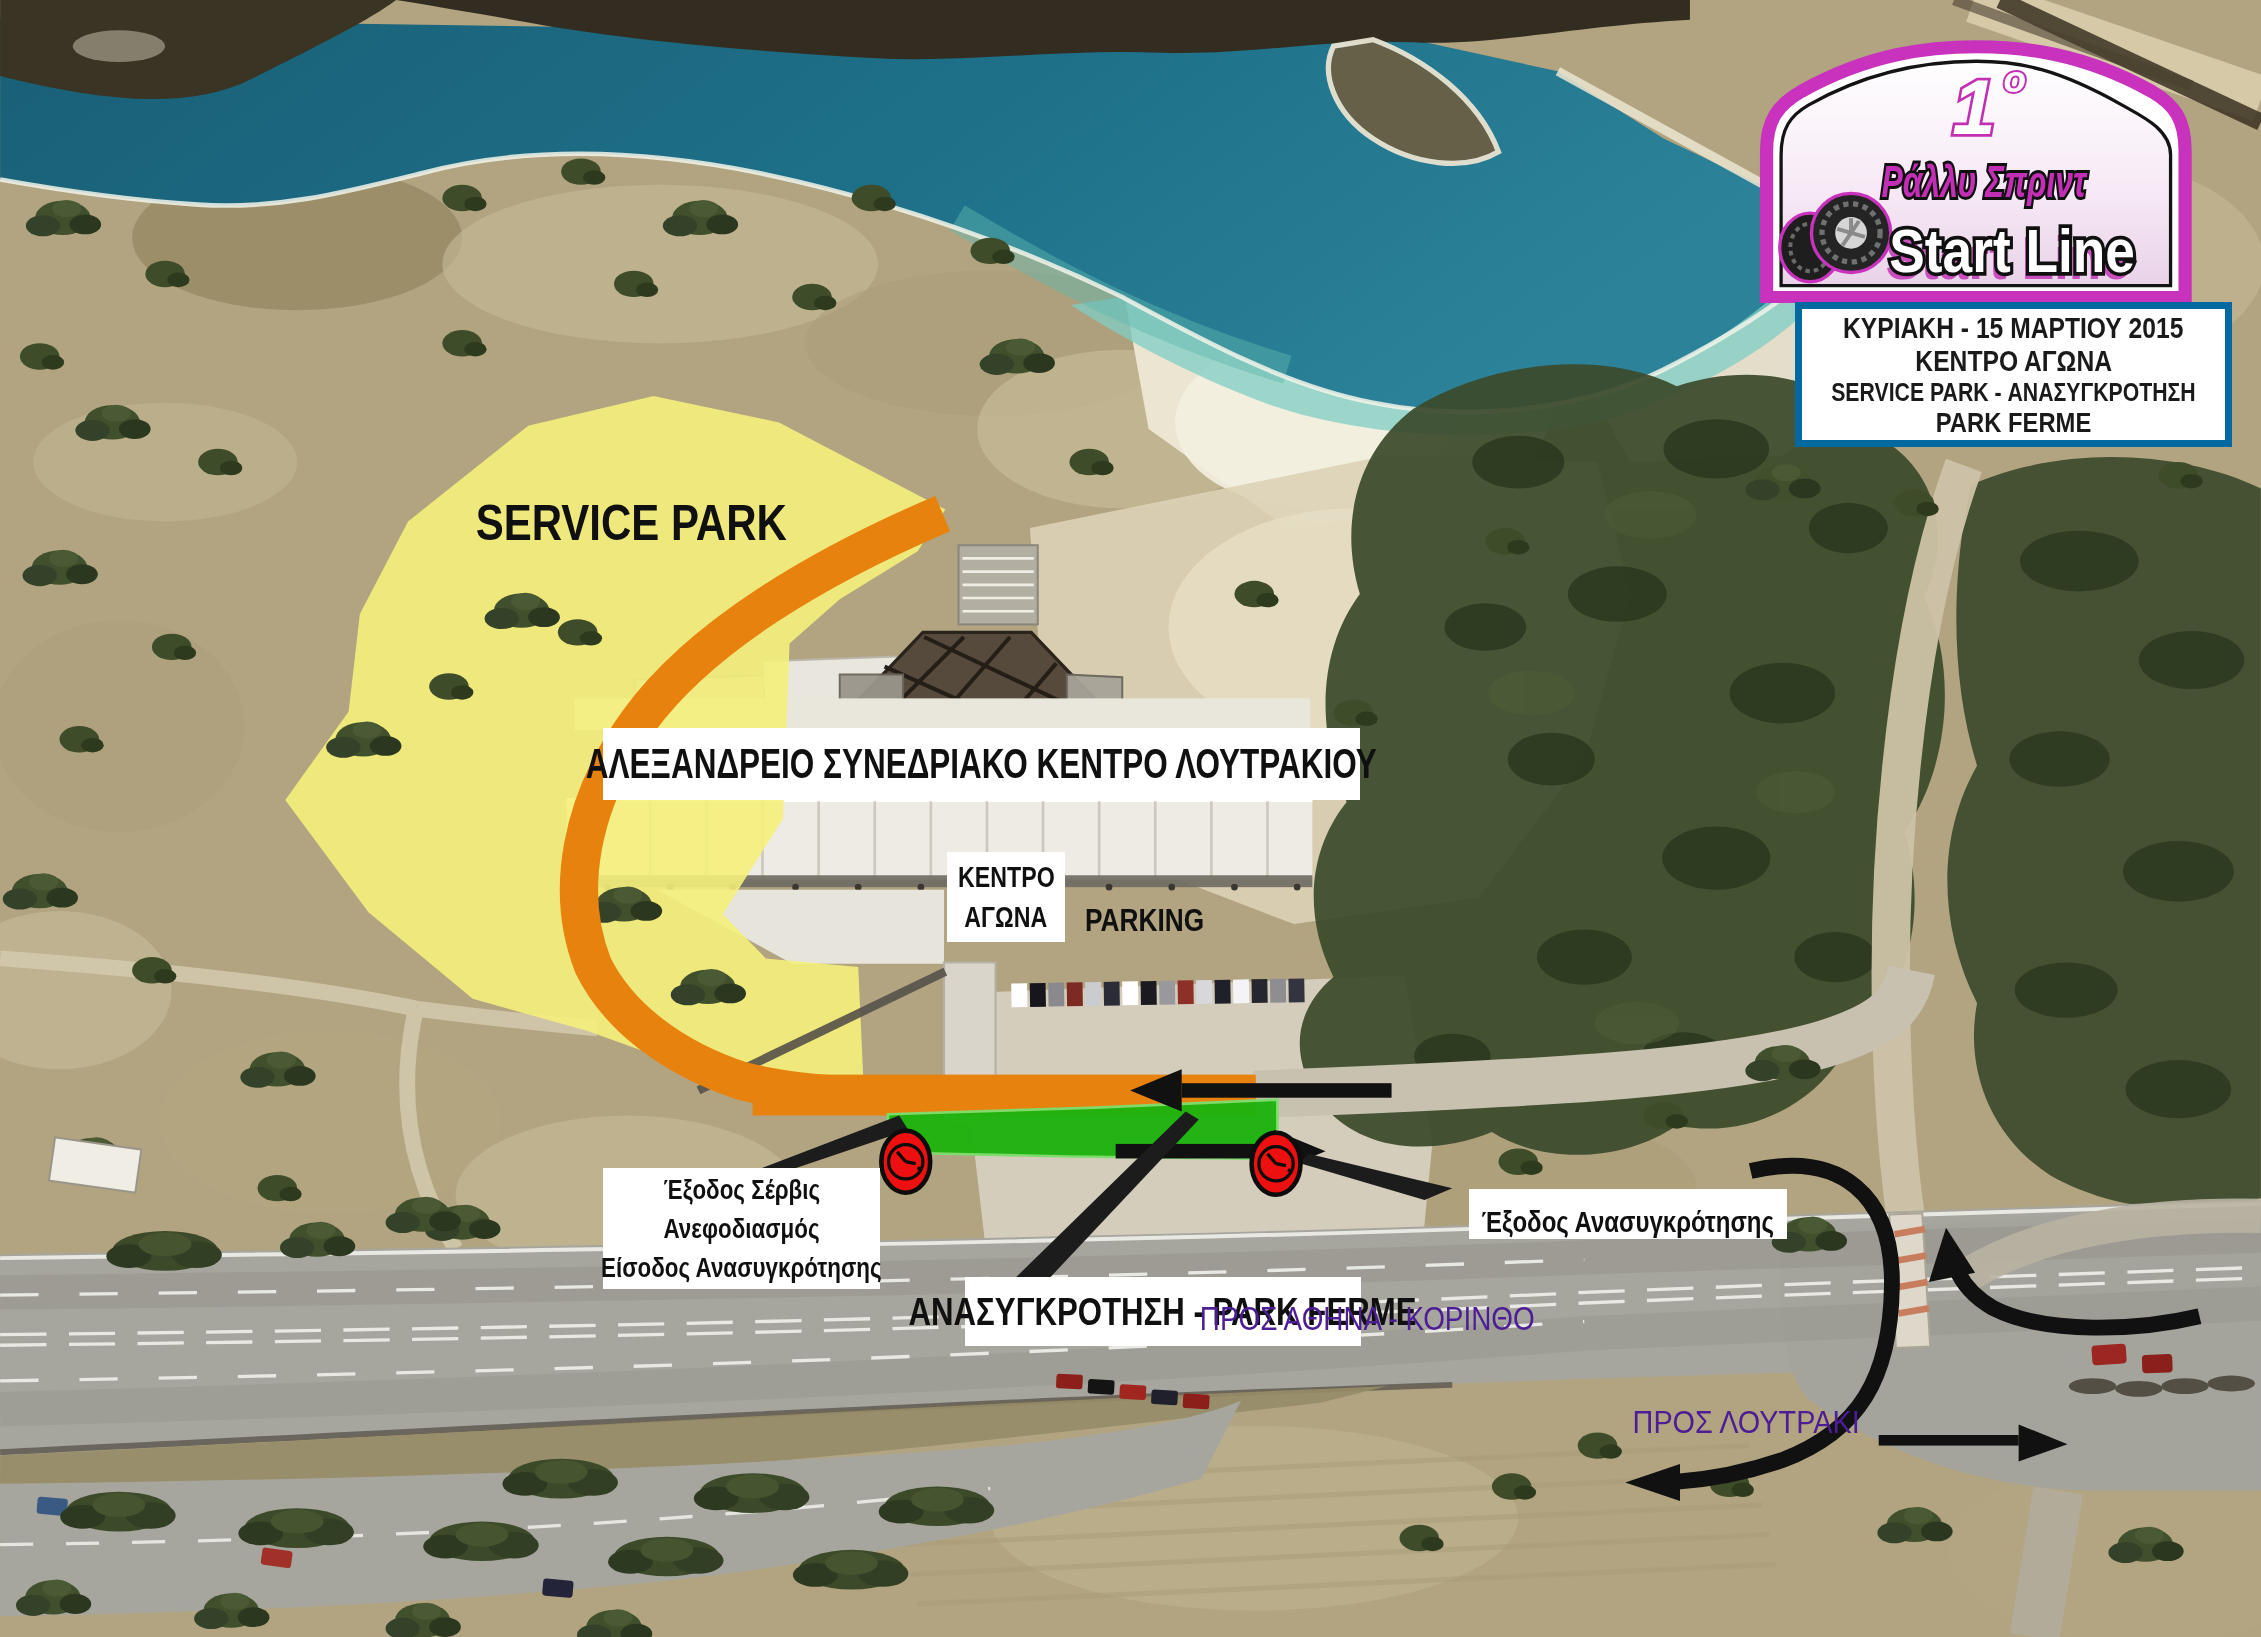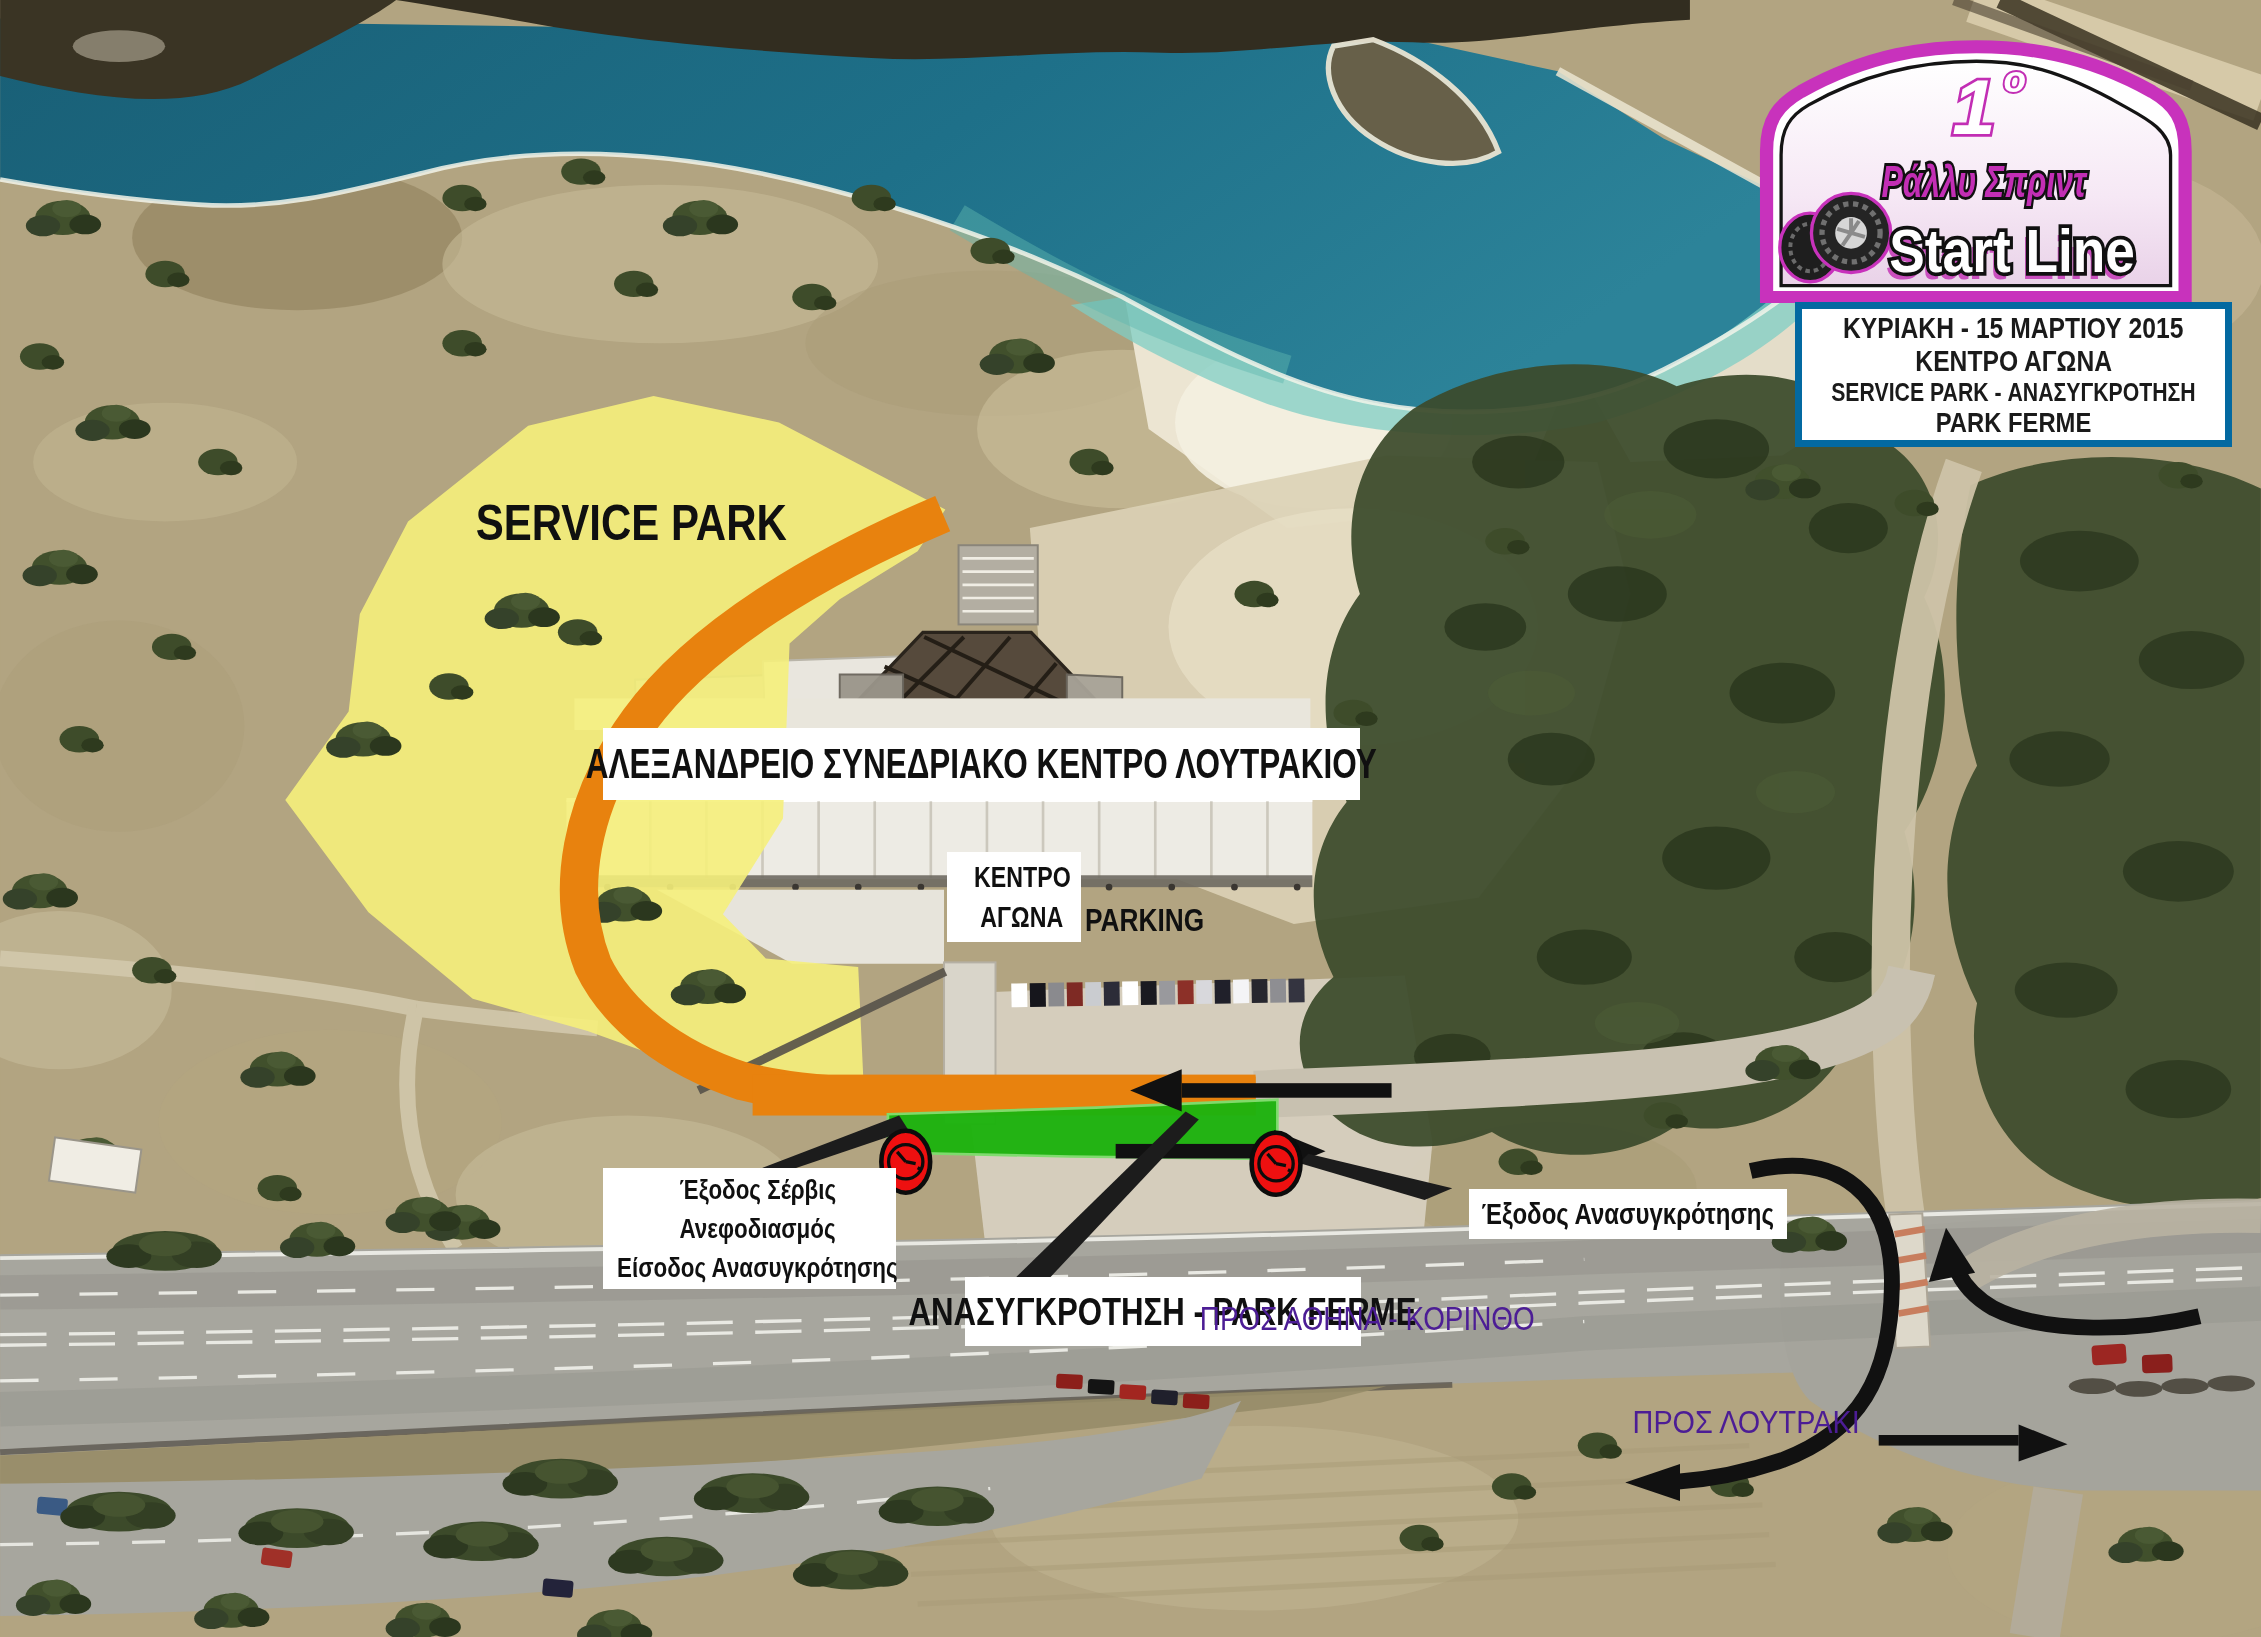--- a/index.html
+++ b/index.html
@@ -4,21 +4,21 @@
 <style>
   html,body{margin:0;padding:0;background:#777;}
   .stage{position:relative;width:2261px;height:1637px;overflow:hidden;
          font-family:"Liberation Sans","DejaVu Sans",sans-serif;background:#b2a481;}
   .stage svg.bg{position:absolute;left:0;top:0;}
   .lb{position:absolute;display:flex;align-items:center;justify-content:center;
       color:#101010;font-weight:bold;text-align:center;white-space:nowrap;}
   .lb .tx{display:inline-block;transform:scaleX(.8);transform-origin:center;}
   .box{background:#ffffff;margin-left:48px;}
   .thin{font-weight:normal;color:#4c1d95;}
-  .lines{flex-direction:column;padding-left:16px;}
+  .lines{flex-direction:column;}
   
   .plate{position:absolute;left:1756px;top:40px;width:439px;height:263px;}
   .infobox{position:absolute;left:1759px;top:302px;width:437px;height:145px;
            background:#fff;border:7px solid #0369a1;box-sizing:border-box;
            display:flex;flex-direction:column;align-items:center;justify-content:space-evenly;
            padding:2.6px 1.3px;margin-left:36px;}
   .infobox div{font-weight:bold;color:#1a1a1a;white-space:nowrap;transform:scaleX(.85);}
   .ib1,.ib2{font-size:29px;}
   .ib3{font-size:25px;}
   .ib4{font-size:28px;}
@@ -418,21 +418,21 @@
 <div class="lb box lines" style="left:555px;top:1168px;width:277px;height:121px;font-size:28px;line-height:39px;">
   <span class="tx">Έξοδος Σέρβις</span>
   <span class="tx">Ανεφοδιασμός</span>
   <span class="tx">Είσοδος Ανασυγκρότησης</span>
 </div>
 
 <div class="lb box" style="left:917px;top:1277px;width:396px;height:69px;font-size:39px;">
   <span class="tx">ΑΝΑΣΥΓΚΡΟΤΗΣΗ - PARK FERME</span>
 </div>
 
-<div class="lb box" style="left:1421px;top:1189px;width:318px;height:50px;font-size:30px;">
+<div class="lb box" style="left:1421px;top:1189px;width:318px;height:50px;font-size:30px;align-items:flex-end;">
   <span class="tx">Έξοδος Ανασυγκρότησης</span>
 </div>
 
 <div class="lb thin" style="left:1182px;top:1297px;width:370px;height:42px;font-size:34px;">
   <span class="tx" style="transform:scaleX(.82);">ΠΡΟΣ ΑΘΗΝΑ - ΚΟΡΙΝΘΟ</span>
 </div>
 
 <div class="lb thin" style="left:1621px;top:1401px;width:251px;height:42px;font-size:32px;">
   <span class="tx" style="transform:scaleX(.9);">ΠΡΟΣ ΛΟΥΤΡΑΚΙ</span>
 </div>

